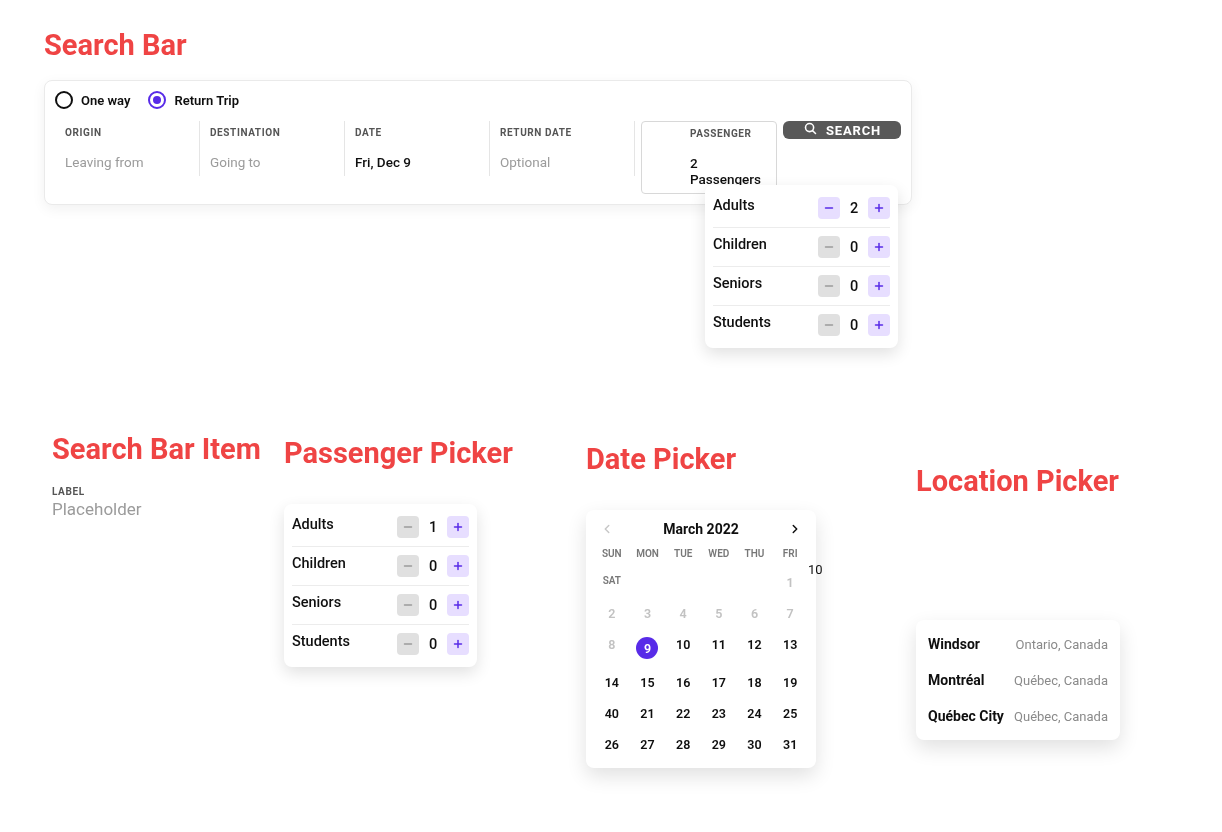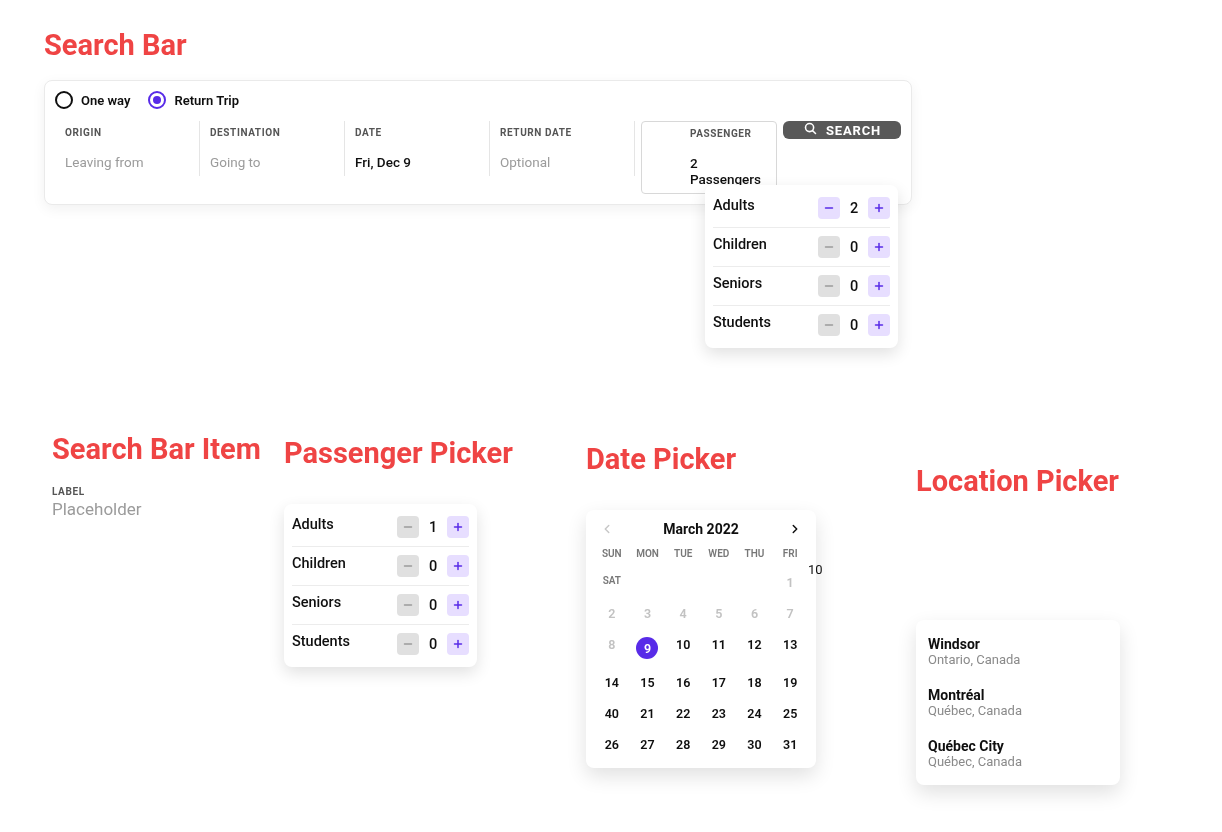--- a/index.html
+++ b/index.html
@@ -125,21 +125,21 @@
     display: inline-flex; width: 22px; height: 22px; border-radius: 50%;
     background: #582be8; color:#fff; align-items:center; justify-content:center;
   }
 
   
   .lp-section { position: absolute; left: 916px; top: 464px; }
   .lp-card {
     margin-top: 122px; width: 204px; background:#fff; border-radius: 8px;
     box-shadow: 0 8px 20px rgba(0,0,0,0.12); padding: 6px 12px;
   }
-  .lp-row { display:flex; align-items:flex-start; justify-content:space-between; padding:10px 0; cursor:pointer;flex-direction:column;}
+  .lp-row { display:flex; align-items:flex-end; justify-content:space-between; padding:10px 0; cursor:pointer;}
   .lp-row + .lp-row {}
   .lp-city { font-size: 14px; font-weight: 700; color:#0f0f0f; }
   .lp-region { font-size: 13px; color:#8a8a8a; }
 </style>
 </head>
 <body>
 
 <div class="search-bar-section">
   <div class="section-title">Search Bar</div>
 

